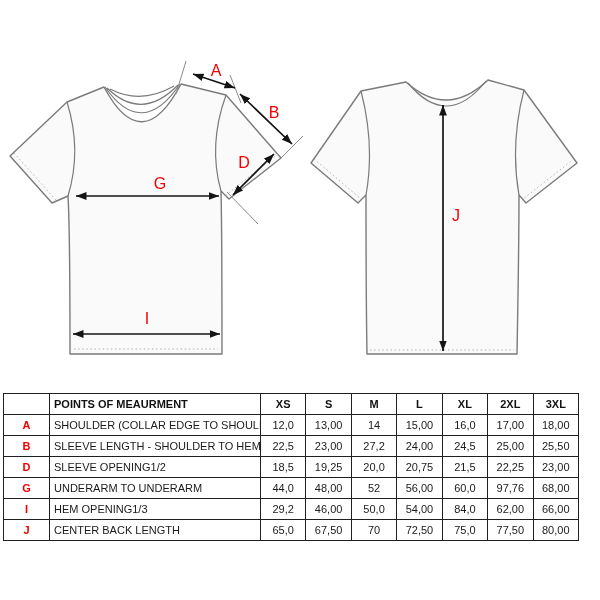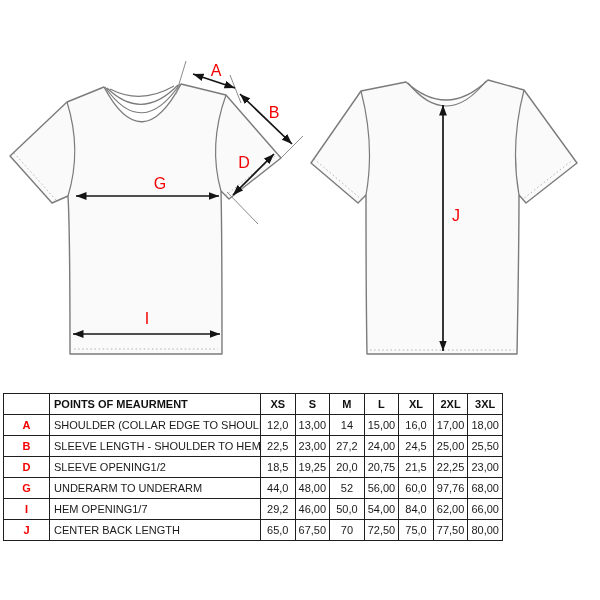--- a/index.html
+++ b/index.html
@@ -6,21 +6,21 @@
   #stage{position:relative;width:600px;height:600px;background:#fff;overflow:hidden;
          font-family:"Liberation Sans", sans-serif;}
   #diagram{position:absolute;left:0;top:0;}
   svg text{font-family:"Liberation Sans", sans-serif;}
   .shirt{fill:#fafafa;stroke:#7b7b7b;stroke-width:1.4;stroke-linejoin:round;}
   .seam{fill:none;stroke:#7b7b7b;stroke-width:1.2;}
   .dotted{fill:none;stroke:#b3b3b3;stroke-width:1;stroke-dasharray:1.5 2.6;}
   .ext{stroke:#8c8c8c;stroke-width:1;}
   .dim{stroke:#141414;stroke-width:1.7;}
   .dimlabel{font-size:16px;fill:#f40000;text-anchor:middle;}
-  #sizeTable{position:absolute;left:3px;top:393px;width:500px;
+  #sizeTable{position:absolute;left:3px;top:393px;width:576px;
              border-collapse:collapse;table-layout:fixed;font-size:11px;color:#1a1a1a;}
   #sizeTable td,#sizeTable th{border:1px solid #1f1f1f;height:20px;padding:0;
              overflow:hidden;white-space:nowrap;vertical-align:middle;}
   #sizeTable .c-letter{width:46px;text-align:center;font-weight:bold;color:#f40000;}
   #sizeTable .c-name{width:211px;text-align:left;padding-left:4px;}
   #sizeTable .c-val{text-align:center;margin-left:24px;}
   #sizeTable thead th{font-weight:bold;color:#111;}
   #sizeTable thead .c-name{font-weight:bold;}
 </style>
 </head>
@@ -166,21 +166,21 @@
         <td class="c-val">44,0</td>
         <td class="c-val">48,00</td>
         <td class="c-val">52</td>
         <td class="c-val">56,00</td>
         <td class="c-val">60,0</td>
         <td class="c-val">97,76</td>
         <td class="c-val">68,00</td>
       </tr>
       <tr>
         <td class="c-letter">I</td>
-        <td class="c-name">HEM OPENING1/7</td>
+        <td class="c-name">HEM OPENING1/3</td>
         <td class="c-val">29,2</td>
         <td class="c-val">46,00</td>
         <td class="c-val">50,0</td>
         <td class="c-val">54,00</td>
         <td class="c-val">84,0</td>
         <td class="c-val">62,00</td>
         <td class="c-val">66,00</td>
       </tr>
       <tr>
         <td class="c-letter">J</td>

